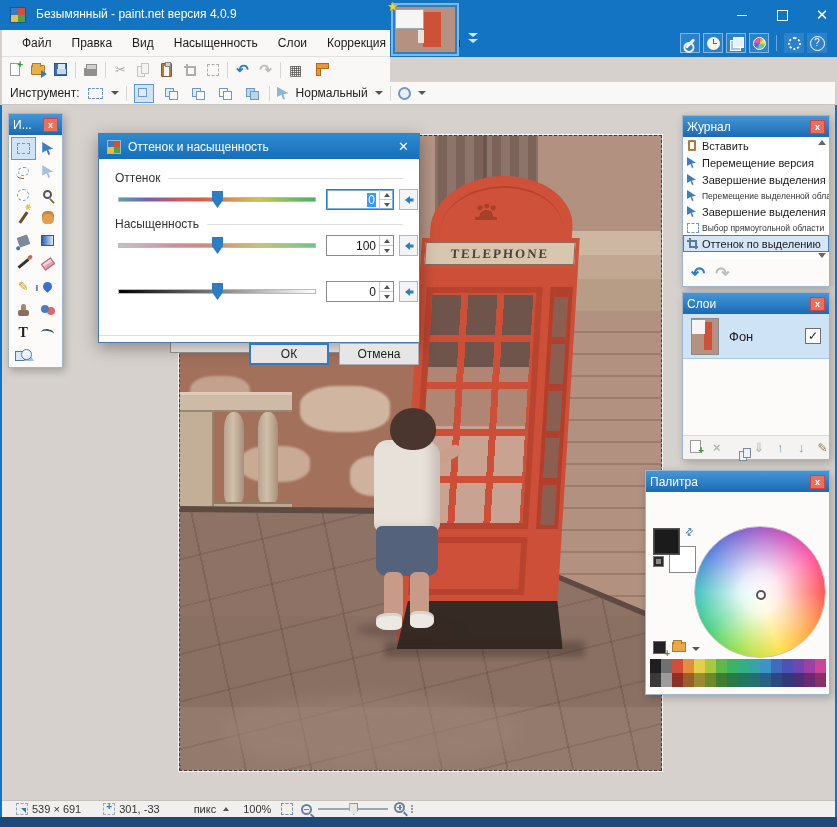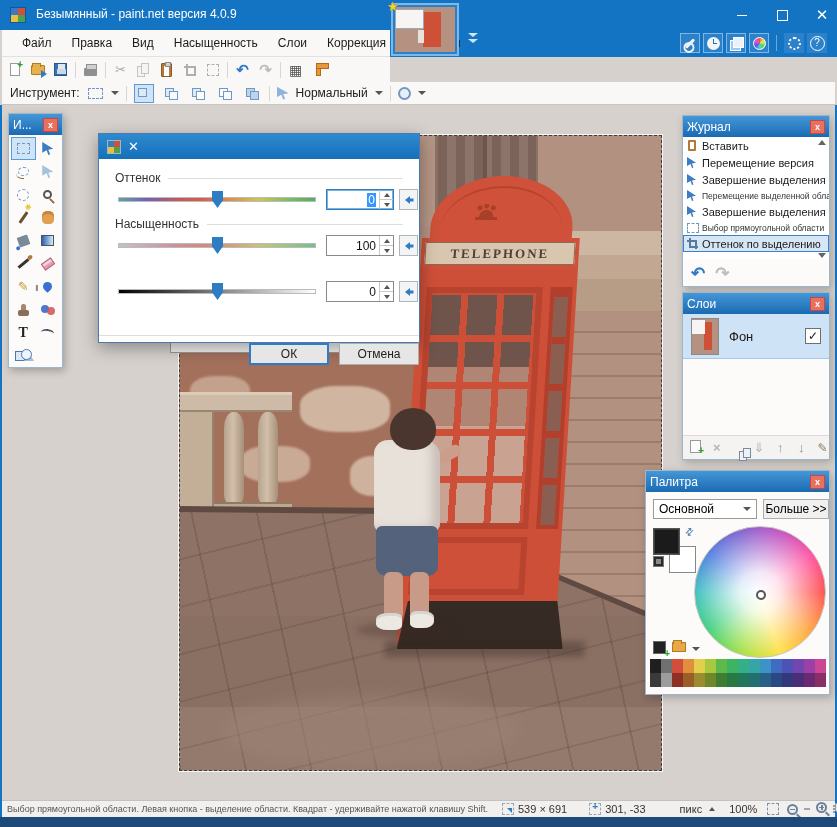--- a/index.html
+++ b/index.html
@@ -581,20 +581,21 @@
   </div>
 
   <div class="dialog">
     <div class="dtitle">
       <span class="dico">
         <i style="background:#3a7ac0"></i>
           <i style="background:#d05040"></i>
           <i style="background:#e8c040"></i>
           <i style="background:#50a050"></i>
       </span>
+      <span class="t">Оттенок и насыщенность</span>
       <span class="x">✕</span>
     </div>
     <div class="dbody">
       <div class="grp" style="top:12px;">
         <span>Оттенок</span>
           <span class="rule"></span>
       </div>
       <div class="slid hue" style="top:32px;">
         <span class="track"></span>
           <span class="thumb" style="left:94px;"></span>
@@ -735,27 +736,20 @@
       <span class="lfi arrcol">↓</span>
       <span class="lfi wrench2">✎</span>
     </div>
   </div>
 
   <div class="panel" id="palette">
     <div class="ptitle">
       <span class="t">Палитра</span>
       <span class="closebox">x</span>
     </div>
-    <div class="prow">
-      <span class="pselect">
-        <span class="t">Основной</span>
-        <span class="dropt"></span>
-      </span>
-      <span class="morebtn">Больше &gt;&gt;</span>
-    </div>
     <div class="swpair">
       <span class="swsec"></span>
       <span class="swpri"></span>
       <span class="swchip"></span>
       <span class="swaparr">⇄</span>
     </div>
     <div class="wheel">
       <span class="wheelsel"></span>
     </div>
     <span class="paddico"></span>
@@ -793,21 +787,20 @@
         <i style="background: rgb(39, 98, 134);"></i>
         <i style="background: rgb(42, 72, 131);"></i>
         <i style="background: rgb(51, 55, 123);"></i>
         <i style="background: rgb(76, 46, 118);"></i>
         <i style="background: rgb(106, 42, 113);"></i>
         <i style="background: rgb(138, 47, 101);"></i>
       </div>
   </div>
 
   <div class="statusbar">
-    <span class="sb-help">Выбор прямоугольной области. Левая кнопка - выделение области. Квадрат - удерживайте нажатой клавишу Shift.</span>
     <span class="sb-item" style="margin-left:14px;">
       <span class="sb-ico sz"></span>
       <span>539 × 691</span>
     </span>
     <span class="sb-item" style="margin-left:22px;">
       <span class="sb-ico pos"></span>
       <span>301, -33</span>
     </span>
     <span class="sb-item" style="margin-left:34px;">
       <span>пикс</span>

